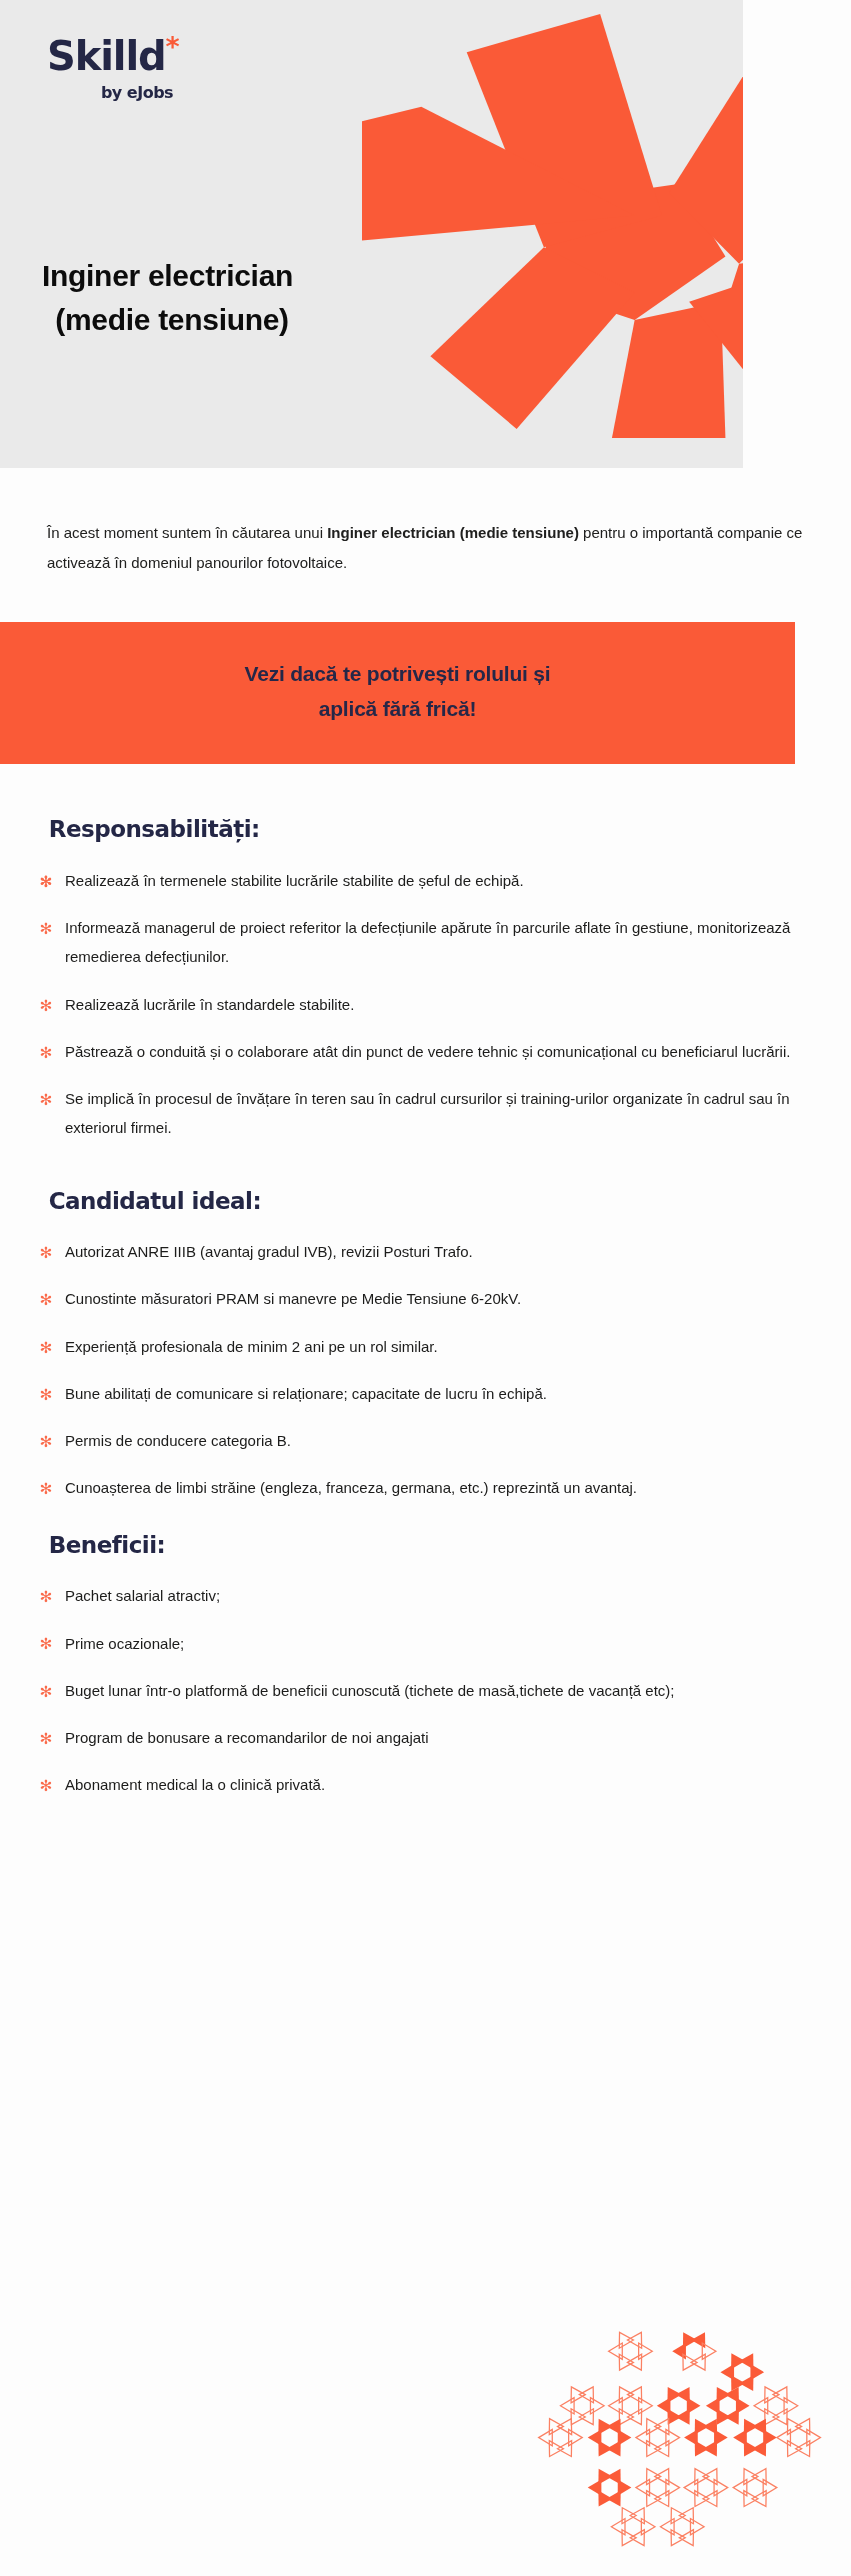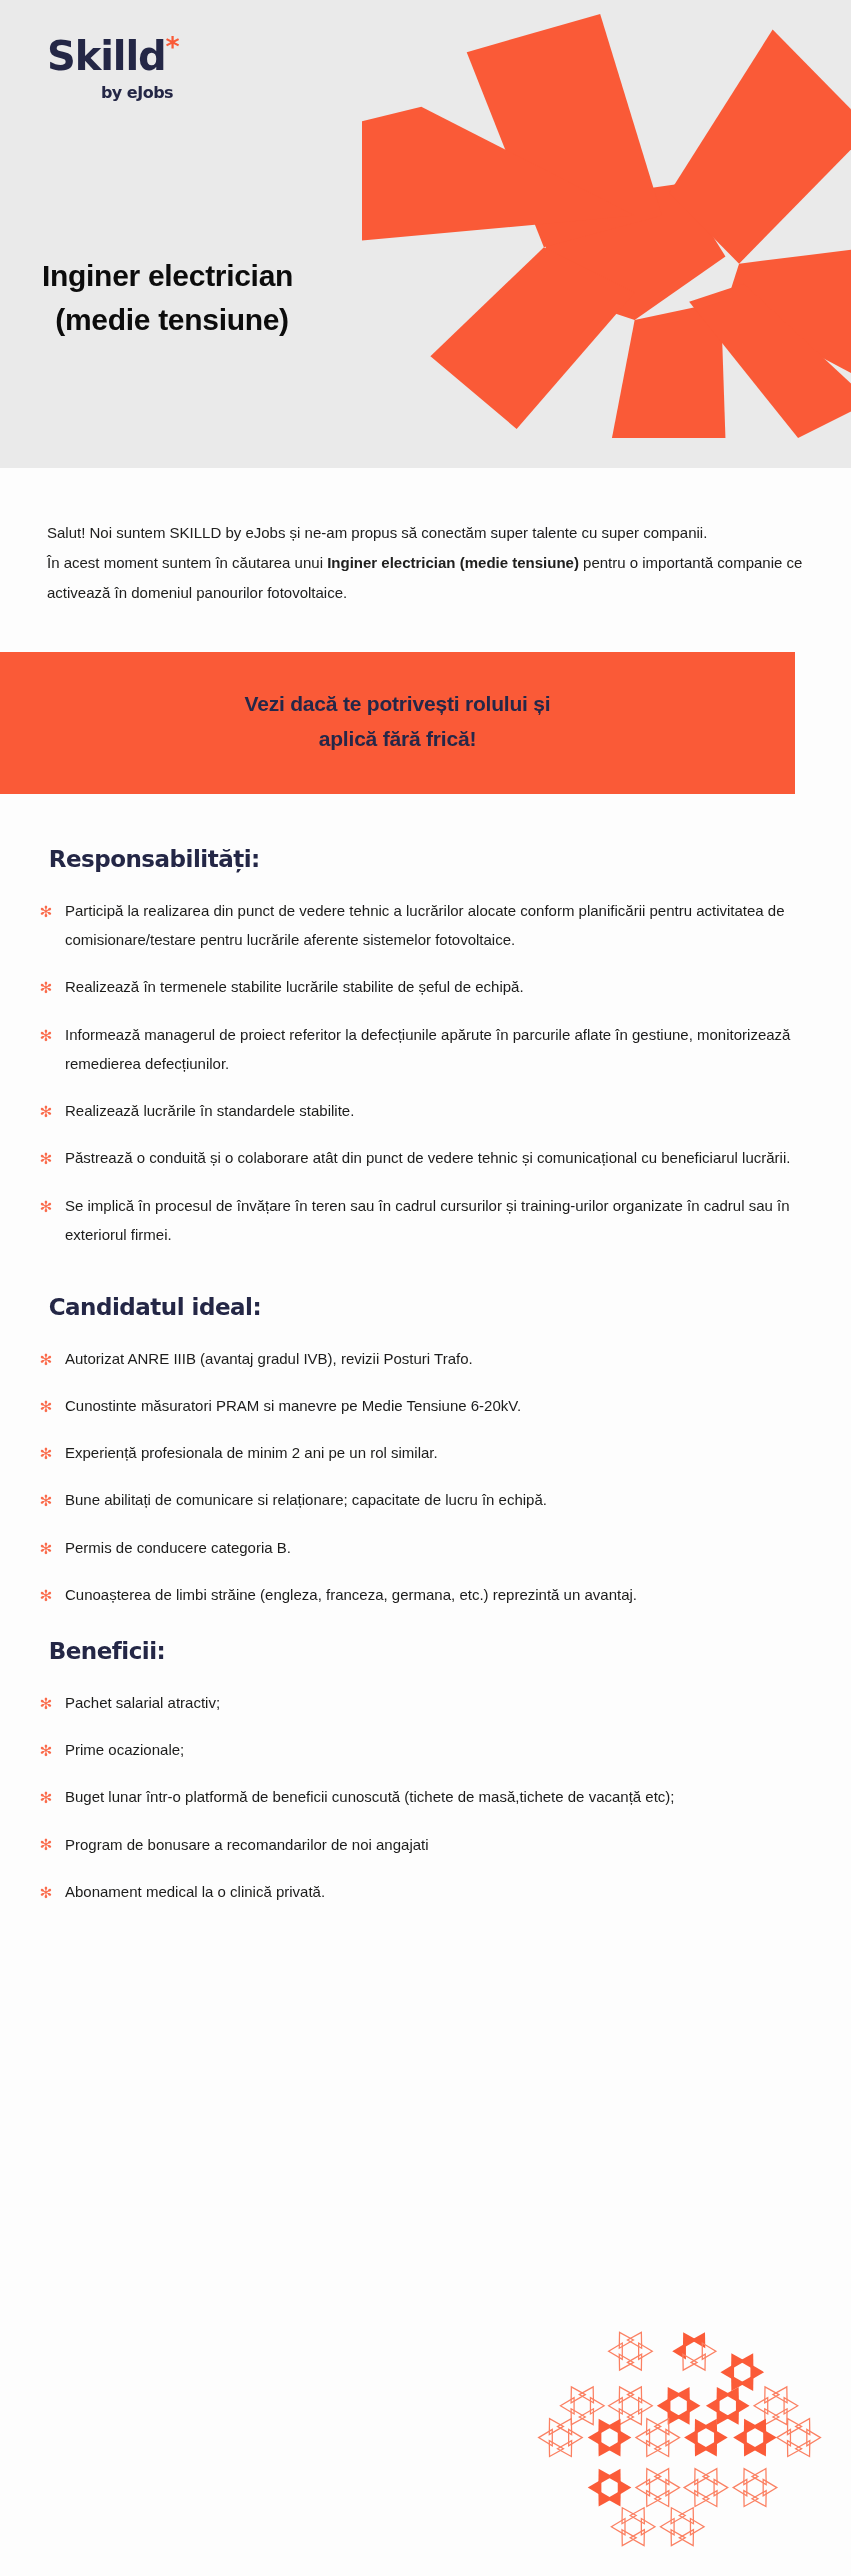--- a/index.html
+++ b/index.html
@@ -18,21 +18,21 @@
     position: relative;
     width: 851px;
     min-height: 2576px;
     background: #fdfdfd;
     overflow: hidden;
   }
 
   
   .header {
     position: relative;
-    width: 851px;
+    width: 743px;
     height: 468px;
     background: #eaeaea;
     overflow: hidden;
   }
   .logo-block {
     position: absolute;
     left: 47px;
     top: 36px;
     z-index: 3;
   }
@@ -199,35 +199,34 @@
       <div class="logo-sub">by eJobs</div>
     </div>
 
     <div class="job-title">
       <span class="l1">Inginer electrician</span>
       <span class="l2">(medie tensiune)</span>
     </div>
   </div>
 
   <div class="intro">
-    <p>Salut! Noi suntem SKILLD by eJobs și ne-am propus să conectăm super talente cu super companii.</p>
     <p><span>În acest moment suntem în căutarea unui </span><b>Inginer electrician (medie tensiune)</b><span> pentru o importantă companie ce activează în domeniul panourilor fotovoltaice.</span></p>
   </div>
 
   <div class="cta">
     <div class="cta-line">Vezi dacă te potrivești rolului și</div>
     <div class="cta-line">aplică fără frică!</div>
   </div>
 
   <div class="content">
 
     <div class="section first">
       <h2 class="section-title">Responsabilități:</h2>
       <ul class="bullets">
-        <li><span class="ast">✻</span><span>Participă la realizarea din punct de vedere tehnic a lucrărilor alocate conform planificării pentru activitatea de comisionare/testare pentru lucrările aferente sistemelor fotovoltaice.</span></li>
+        <li><span class="ast">✻</span></li>
         <li><span class="ast">✻</span><span>Realizează în termenele stabilite lucrările stabilite de șeful de echipă.</span></li>
         <li><span class="ast">✻</span><span>Informează managerul de proiect referitor la defecțiunile apărute în parcurile aflate în gestiune, monitorizează remedierea defecțiunilor.</span></li>
         <li><span class="ast">✻</span><span>Realizează lucrările în standardele stabilite.</span></li>
         <li><span class="ast">✻</span><span>Păstrează o conduită și o colaborare atât din punct de vedere tehnic și comunicațional cu beneficiarul lucrării.</span></li>
         <li><span class="ast">✻</span><span>Se implică în procesul de învățare în teren sau în cadrul cursurilor și training-urilor organizate în cadrul sau în exteriorul firmei.</span></li>
       </ul>
     </div>
 
     <div class="section second">
       <h2 class="section-title">Candidatul ideal:</h2>

